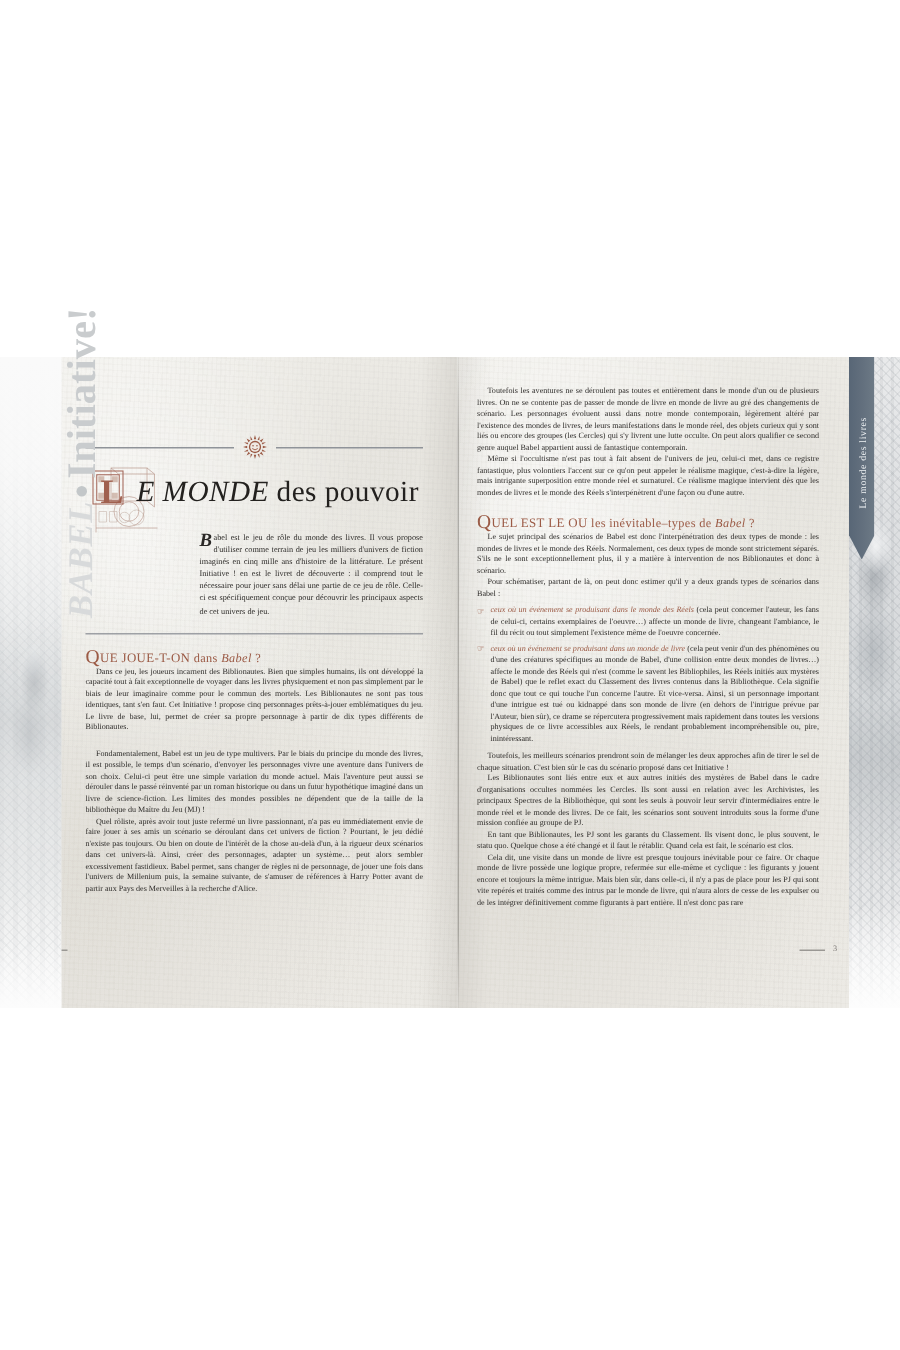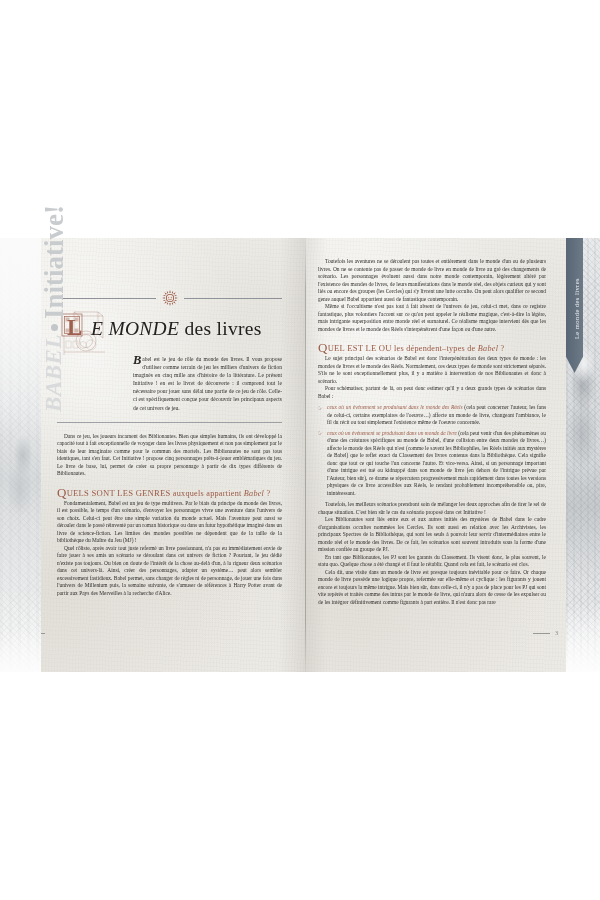--- a/index.html
+++ b/index.html
@@ -325,38 +325,38 @@
               <g stroke="#b7a093" stroke-width="0.8" fill="none" opacity=".75">
                 <path d="M18 62 h10 v14 h-10 z"></path>
                 <path d="M32 62 h10 v14 h-10 z"></path>
                 <circle cx="52" cy="70" r="7"></circle>
                 <circle cx="68" cy="70" r="10"></circle>
               </g>
             </svg>
           </span>
           <h1 class="title">
             <span class="lead">E MONDE</span>
-            <span>des livres</span>
+            <span>des pouvoir</span>
           </h1>
         </div>
 
         <p class="intro">
           <span class="icap">B</span><span>abel est le jeu de rôle du monde des livres. Il vous propose d'utiliser comme terrain de jeu les milliers d'univers de fiction imaginés en cinq mille ans d'histoire de la littérature. Le présent Initiative ! en est le livret de découverte : il comprend tout le nécessaire pour jouer sans délai une partie de ce jeu de rôle. Celle-ci est spécifiquement conçue pour découvrir les principaux aspects de cet univers de jeu.</span>
         </p>
 
         <div class="rule rule-after-intro"></div>
 
         <div class="sec-gap">
+          <h2 class="sec">
+            <span class="cap">Q</span><span>UE JOUE-T-ON</span><span class="lc"> dans </span><span class="it lc">Babel</span><span class="lc"> ?</span>
+          </h2>
           <p class="body">Dans ce jeu, les joueurs incarnent des Biblionautes. Bien que simples humains, ils ont développé la capacité tout à fait exceptionnelle de voyager dans les livres physiquement et non pas simplement par le biais de leur imaginaire comme pour le commun des mortels. Les Biblionautes ne sont pas tous identiques, tant s'en faut. Cet Initiative ! propose cinq personnages prêts-à-jouer emblématiques du jeu. Le livre de base, lui, permet de créer sa propre personnage à partir de dix types différents de Biblionautes.</p>
         </div>
 
         <div class="sec-gap">
-          <h2 class="sec">
-            <span class="cap">Q</span><span>UELS SONT LES GENRES</span><span class="lc"> auxquels appartient </span><span class="it lc">Babel</span><span class="lc"> ?</span>
-          </h2>
           <p class="body">Fondamentalement, Babel est un jeu de type multivers. Par le biais du principe du monde des livres, il est possible, le temps d'un scénario, d'envoyer les personnages vivre une aventure dans l'univers de son choix. Celui-ci peut être une simple variation du monde actuel. Mais l'aventure peut aussi se dérouler dans le passé réinventé par un roman historique ou dans un futur hypothétique imaginé dans un livre de science-fiction. Les limites des mondes possibles ne dépendent que de la taille de la bibliothèque du Maître du Jeu (MJ) !</p>
           <p class="body">Quel rôliste, après avoir tout juste refermé un livre passionnant, n'a pas eu immédiatement envie de faire jouer à ses amis un scénario se déroulant dans cet univers de fiction ? Pourtant, le jeu dédié n'existe pas toujours. Ou bien on doute de l'intérêt de la chose au-delà d'un, à la rigueur deux scénarios dans cet univers-là. Ainsi, créer des personnages, adapter un système… peut alors sembler excessivement fastidieux. Babel permet, sans changer de règles ni de personnage, de jouer une fois dans l'univers de Millenium puis, la semaine suivante, de s'amuser de références à Harry Potter avant de partir aux Pays des Merveilles à la recherche d'Alice.</p>
         </div>
 
       </div>
 
       <div class="folio lf">
         <span>2</span>
         <span class="dash"></span>
       </div>
@@ -364,21 +364,21 @@
 
     <div class="page right">
       <div class="col r">
 
         <div class="rpage-top">
           <p class="body">Toutefois les aventures ne se déroulent pas toutes et entièrement dans le monde d'un ou de plusieurs livres. On ne se contente pas de passer de monde de livre en monde de livre au gré des changements de scénario. Les personnages évoluent aussi dans notre monde contemporain, légèrement altéré par l'existence des mondes de livres, de leurs manifestations dans le monde réel, des objets curieux qui y sont liés ou encore des groupes (les Cercles) qui s'y livrent une lutte occulte. On peut alors qualifier ce second genre auquel Babel appartient aussi de fantastique contemporain.</p>
           <p class="body">Même si l'occultisme n'est pas tout à fait absent de l'univers de jeu, celui-ci met, dans ce registre fantastique, plus volontiers l'accent sur ce qu'on peut appeler le réalisme magique, c'est-à-dire la légère, mais intrigante superposition entre monde réel et surnaturel. Ce réalisme magique intervient dès que les mondes de livres et le monde des Réels s'interpénètrent d'une façon ou d'une autre.</p>
 
           <div class="sec-gap">
             <h2 class="sec">
-              <span class="cap">Q</span><span>UEL EST LE OU</span><span class="lc"> les dépendent–types de </span><span class="it lc">Babel</span><span class="lc"> ?</span>
+              <span class="cap">Q</span><span>UEL EST LE OU</span><span class="lc"> les inévitable–types de </span><span class="it lc">Babel</span><span class="lc"> ?</span>
             </h2>
             <p class="body">Le sujet principal des scénarios de Babel est donc l'interpénétration des deux types de monde : les mondes de livres et le monde des Réels. Normalement, ces deux types de monde sont strictement séparés. S'ils ne le sont exceptionnellement plus, il y a matière à intervention de nos Biblionautes et donc à scénario.</p>
             <p class="body">Pour schématiser, partant de là, on peut donc estimer qu'il y a deux grands types de scénarios dans Babel :</p>
           </div>
 
           <ul class="bullets">
             <li>
               <span class="marker">☞</span><span class="hl">ceux où un événement se produisant dans le monde des Réels</span><span> (cela peut concerner l'auteur, les fans de celui-ci, certains exemplaires de l'oeuvre…) affecte un monde de livre, changeant l'ambiance, le fil du récit ou tout simplement l'existence même de l'oeuvre concernée.</span>
             </li>
             <li>

